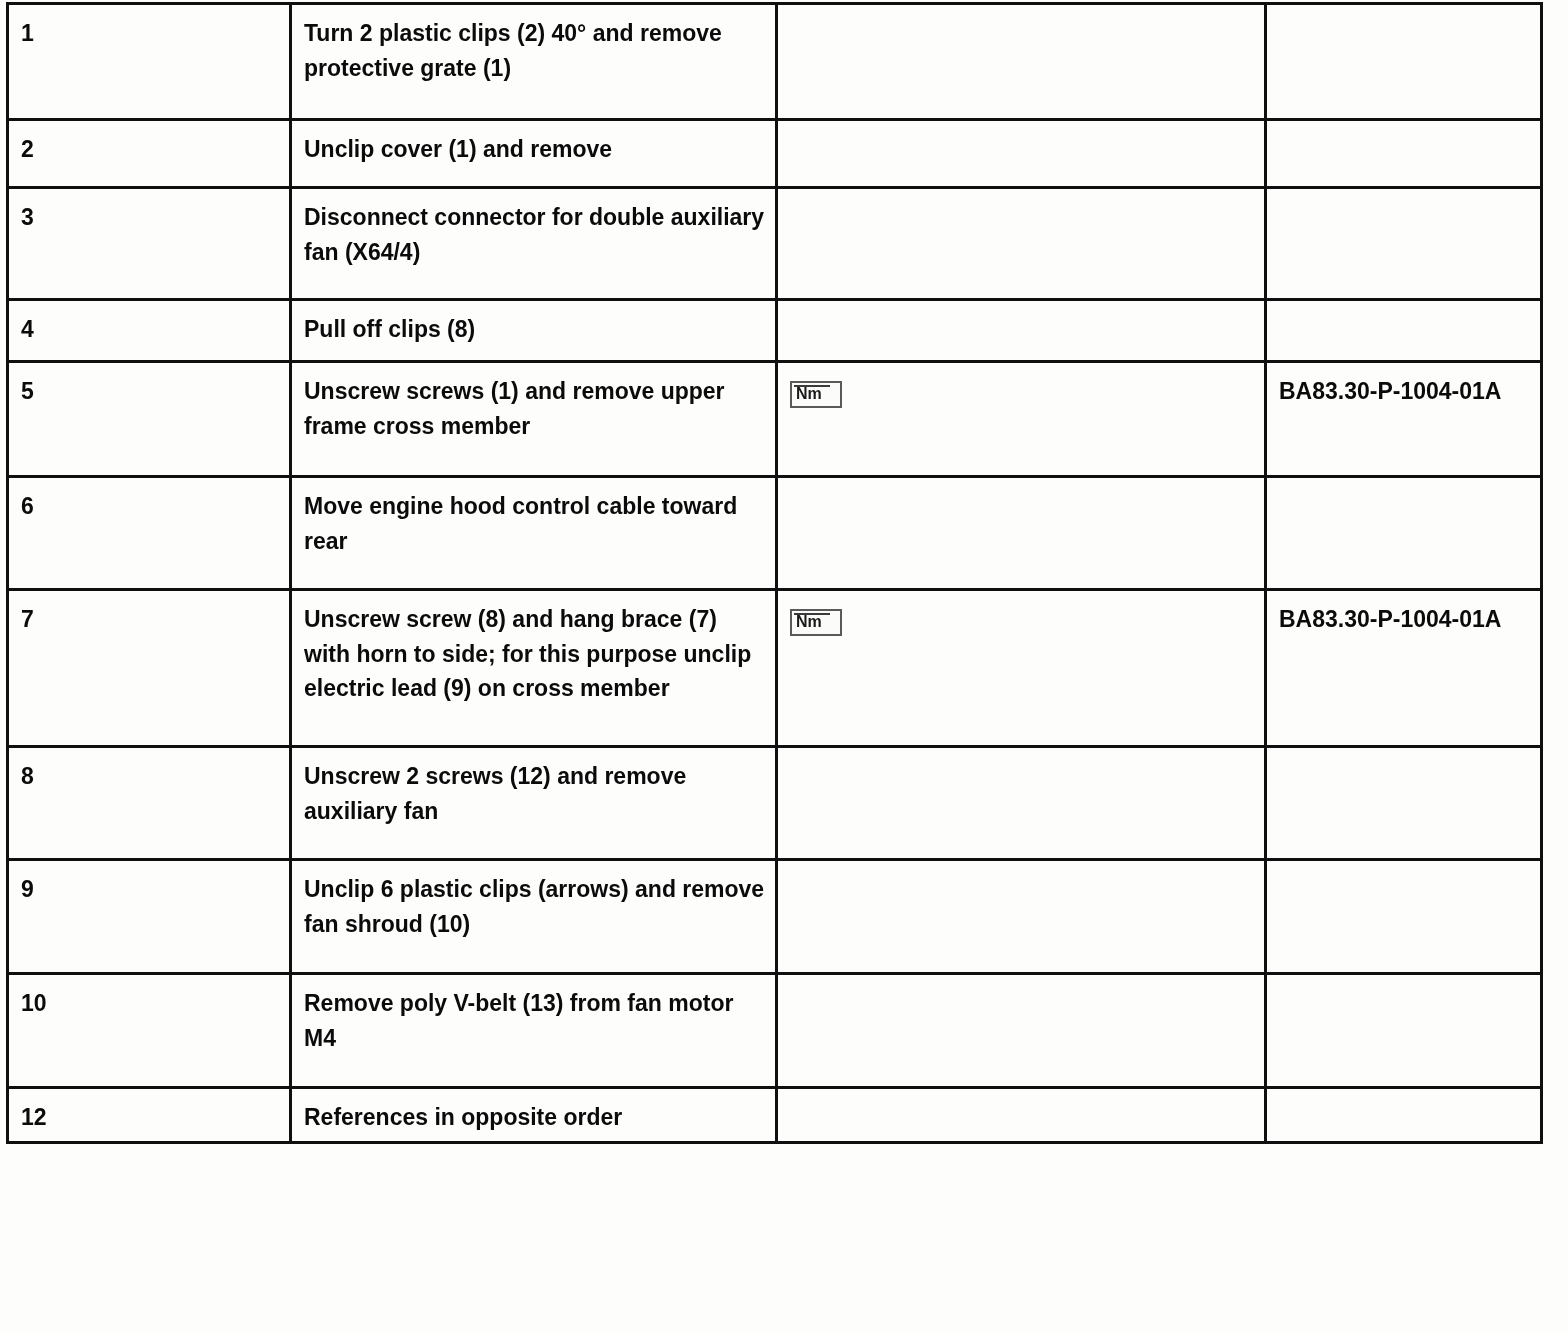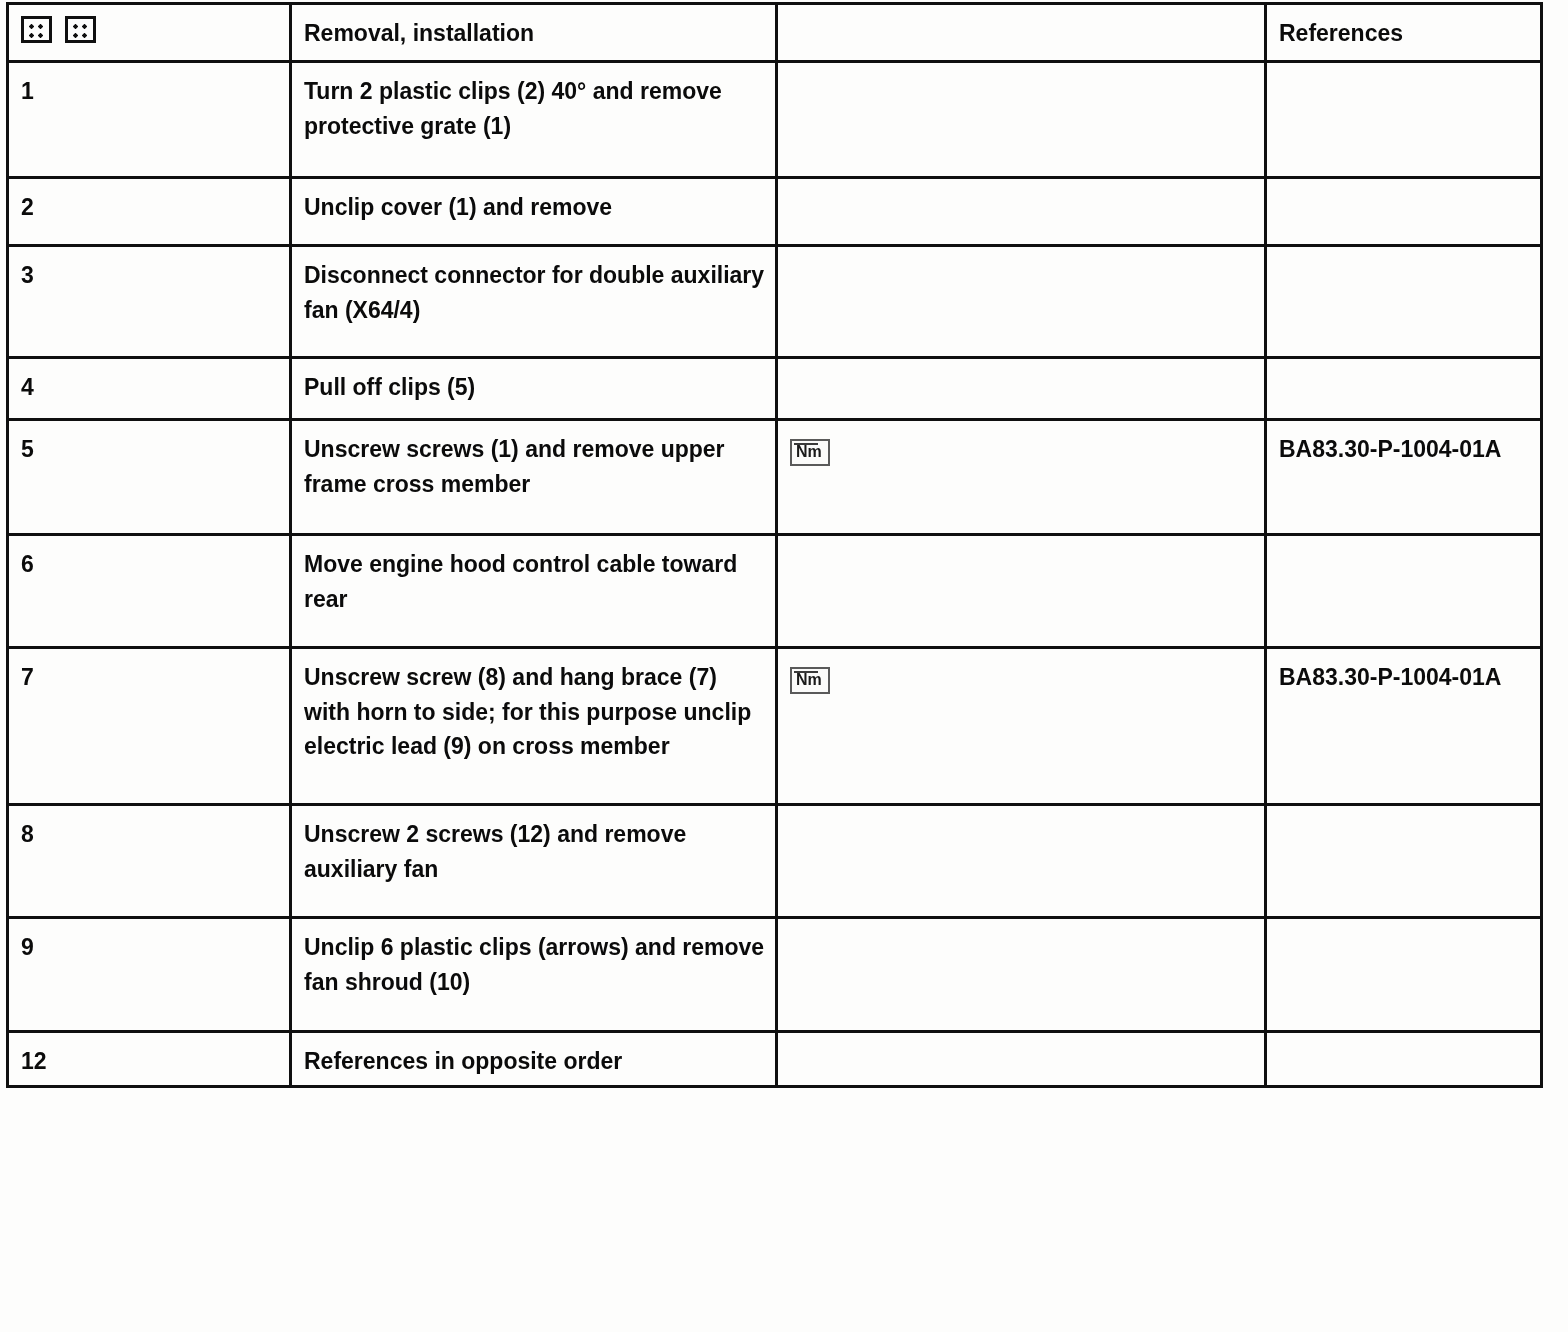--- a/index.html
+++ b/index.html
@@ -52,21 +52,21 @@
     inset: 2px;
     background-image: radial-gradient(circle, #101010 2.1px, transparent 2.3px);
     background-size: 9px 9px;
     background-position: 1px 1px;
   }
 
   
   .nm-badge {
     display: inline-block;
     border: 2px solid #5a5a5a;
-    padding: 1px 6px 3px 4px;
+    padding: 1px 18px 3px 4px;
     font-size: 16px;
     font-weight: bold;
     line-height: 1.2;
     color: #1a1a1a;
     position: relative;
     background: #fbfbfa;
   }
   .nm-badge::before {
     content: "";
     position: absolute;
@@ -82,29 +82,20 @@
 <div class="page">
   <table class="steps">
     <colgroup>
       <col style="width:283px">
       <col style="width:486px">
       <col style="width:489px">
       <col style="width:276px">
     </colgroup>
 
     <tbody>
-        <tr style="height:58px">
-      <td class="c-step">
-        <span class="icon-box"><span class="dots"></span></span>
-        <span class="icon-box"><span class="dots"></span></span>
-      </td>
-      <td class="c-instr"><span>Removal, installation</span></td>
-      <td class="c-nm"></td>
-      <td class="c-ref"><span>References</span></td>
-    </tr>
 
     <tr style="height:116px">
       <td class="c-step"><span>1</span></td>
       <td class="c-instr"><span>Turn 2 plastic clips (2) 40° and remove protective grate (1)</span></td>
       <td class="c-nm"></td>
       <td class="c-ref"><span></span></td>
     </tr>
 
     <tr style="height:68px">
       <td class="c-step"><span>2</span></td>
@@ -115,21 +106,21 @@
 
     <tr style="height:112px">
       <td class="c-step"><span>3</span></td>
       <td class="c-instr"><span>Disconnect connector for double auxiliary fan (X64/4)</span></td>
       <td class="c-nm"></td>
       <td class="c-ref"><span></span></td>
     </tr>
 
     <tr style="height:62px">
       <td class="c-step"><span>4</span></td>
-      <td class="c-instr"><span>Pull off clips (5)</span></td>
+      <td class="c-instr"><span>Pull off clips (8)</span></td>
       <td class="c-nm"></td>
       <td class="c-ref"><span></span></td>
     </tr>
 
     <tr style="height:115px">
       <td class="c-step"><span>5</span></td>
       <td class="c-instr"><span>Unscrew screws (1) and remove upper frame cross member</span></td>
       <td class="c-nm"><span class="nm-badge">Nm</span></td>
       <td class="c-ref"><span>BA83.30-P-1004-01A</span></td>
     </tr>
@@ -155,20 +146,26 @@
       <td class="c-ref"><span></span></td>
     </tr>
 
     <tr style="height:114px">
       <td class="c-step"><span>9</span></td>
       <td class="c-instr"><span>Unclip 6 plastic clips (arrows) and remove fan shroud (10)</span></td>
       <td class="c-nm"></td>
       <td class="c-ref"><span></span></td>
     </tr>
 
+    <tr style="height:114px">
+      <td class="c-step"><span>10</span></td>
+      <td class="c-instr"><span>Remove poly V-belt (13) from fan motor M4</span></td>
+      <td class="c-nm"></td>
+      <td class="c-ref"><span></span></td>
+    </tr>
 
 
     <tr style="height:54px">
       <td class="c-step"><span>12</span></td>
       <td class="c-instr"><span>References in opposite order</span></td>
       <td class="c-nm"></td>
       <td class="c-ref"><span></span></td>
     </tr>
   </tbody>
     </table>

